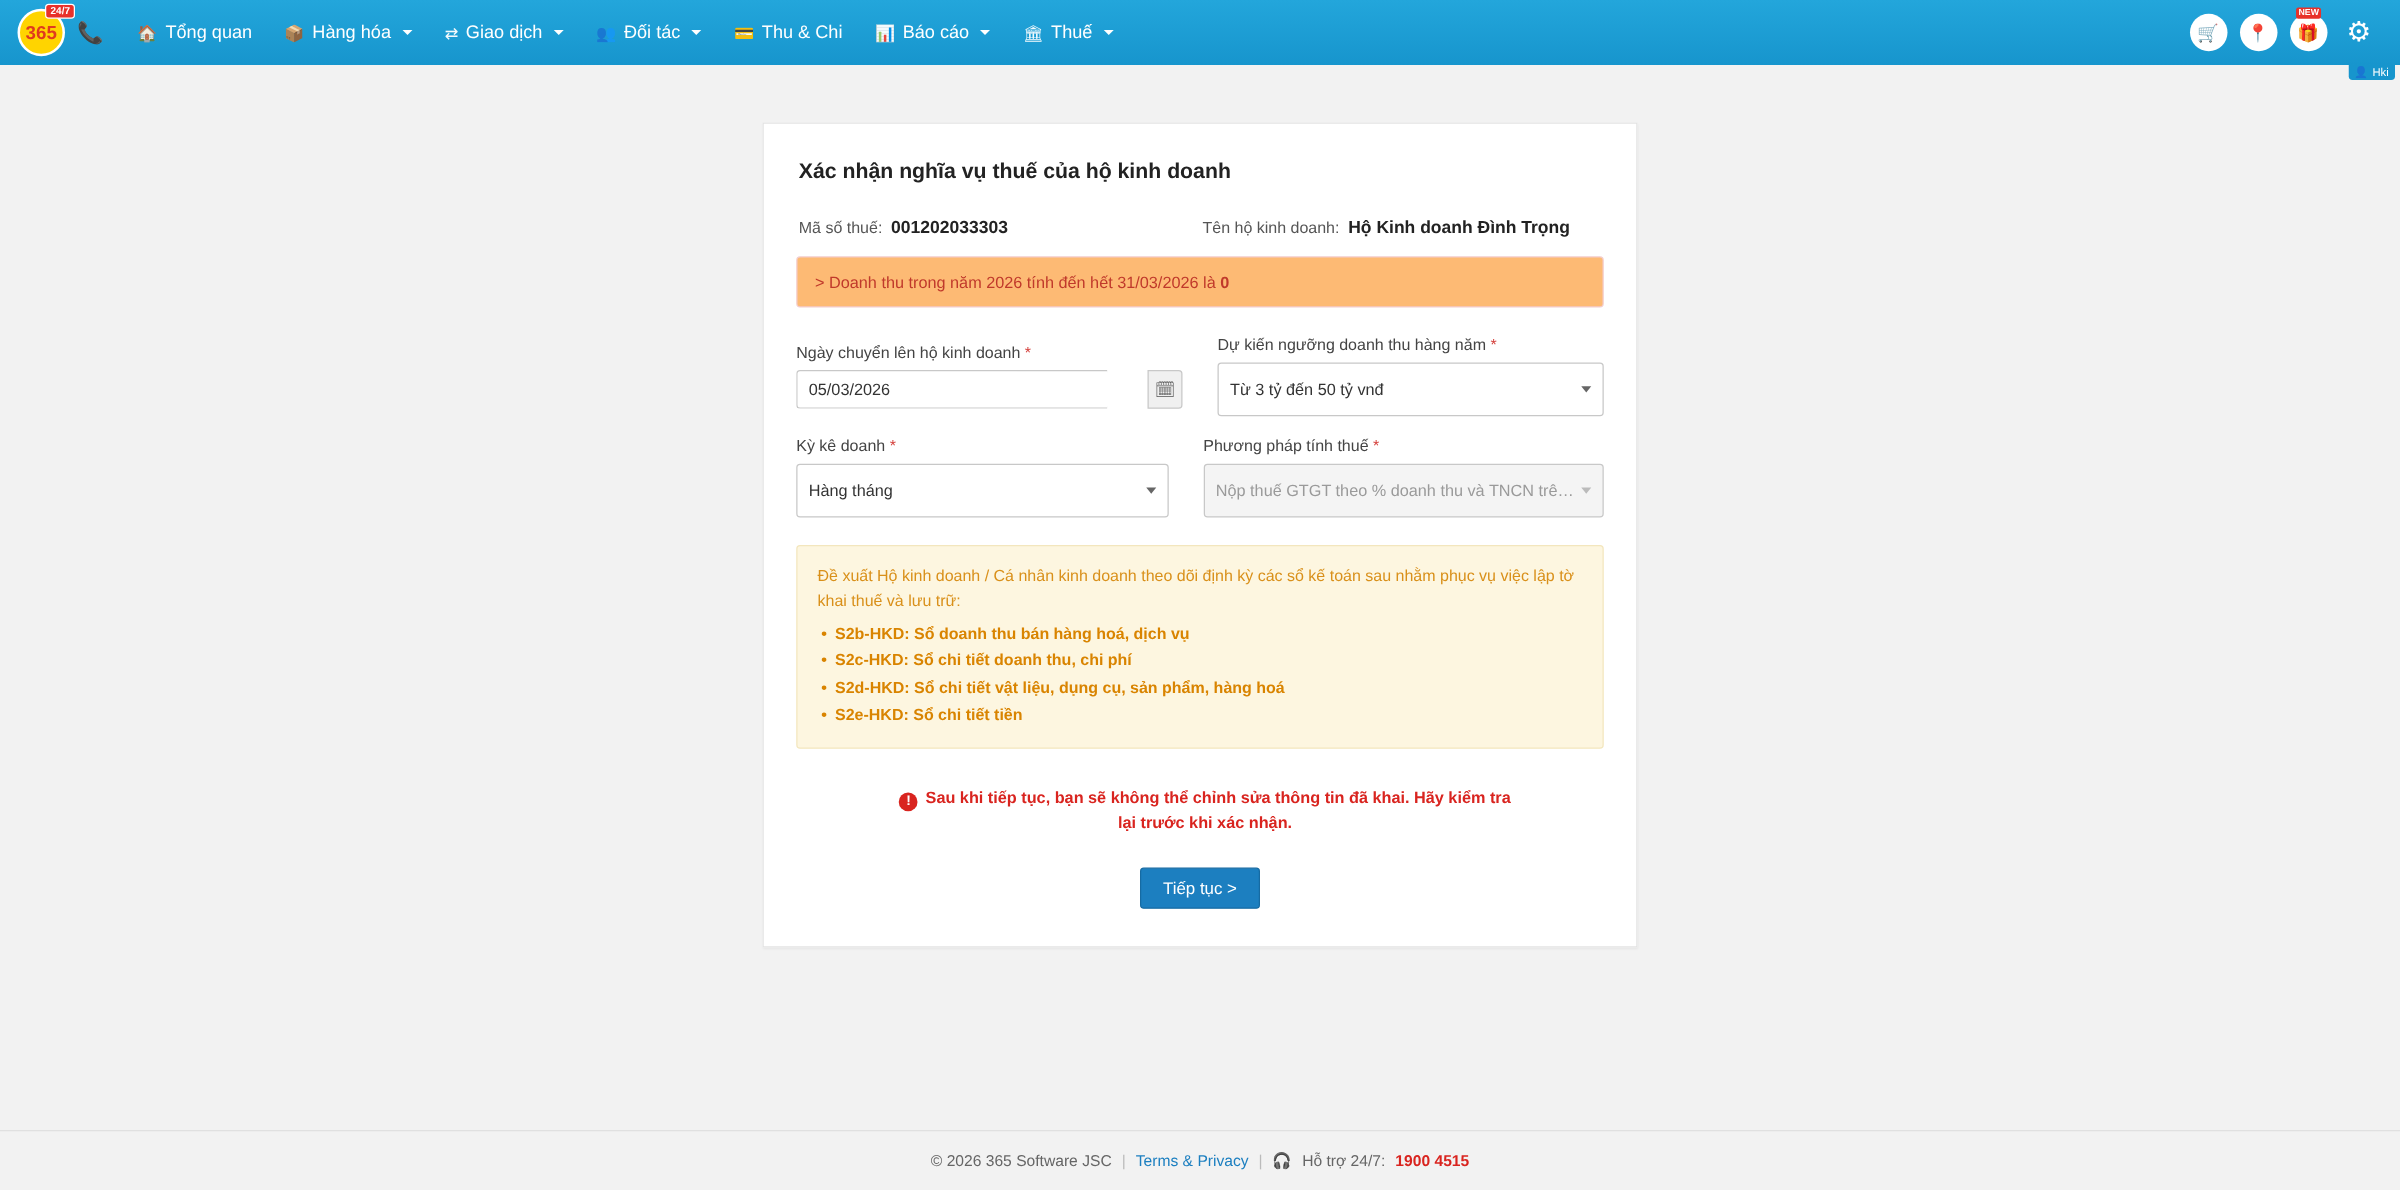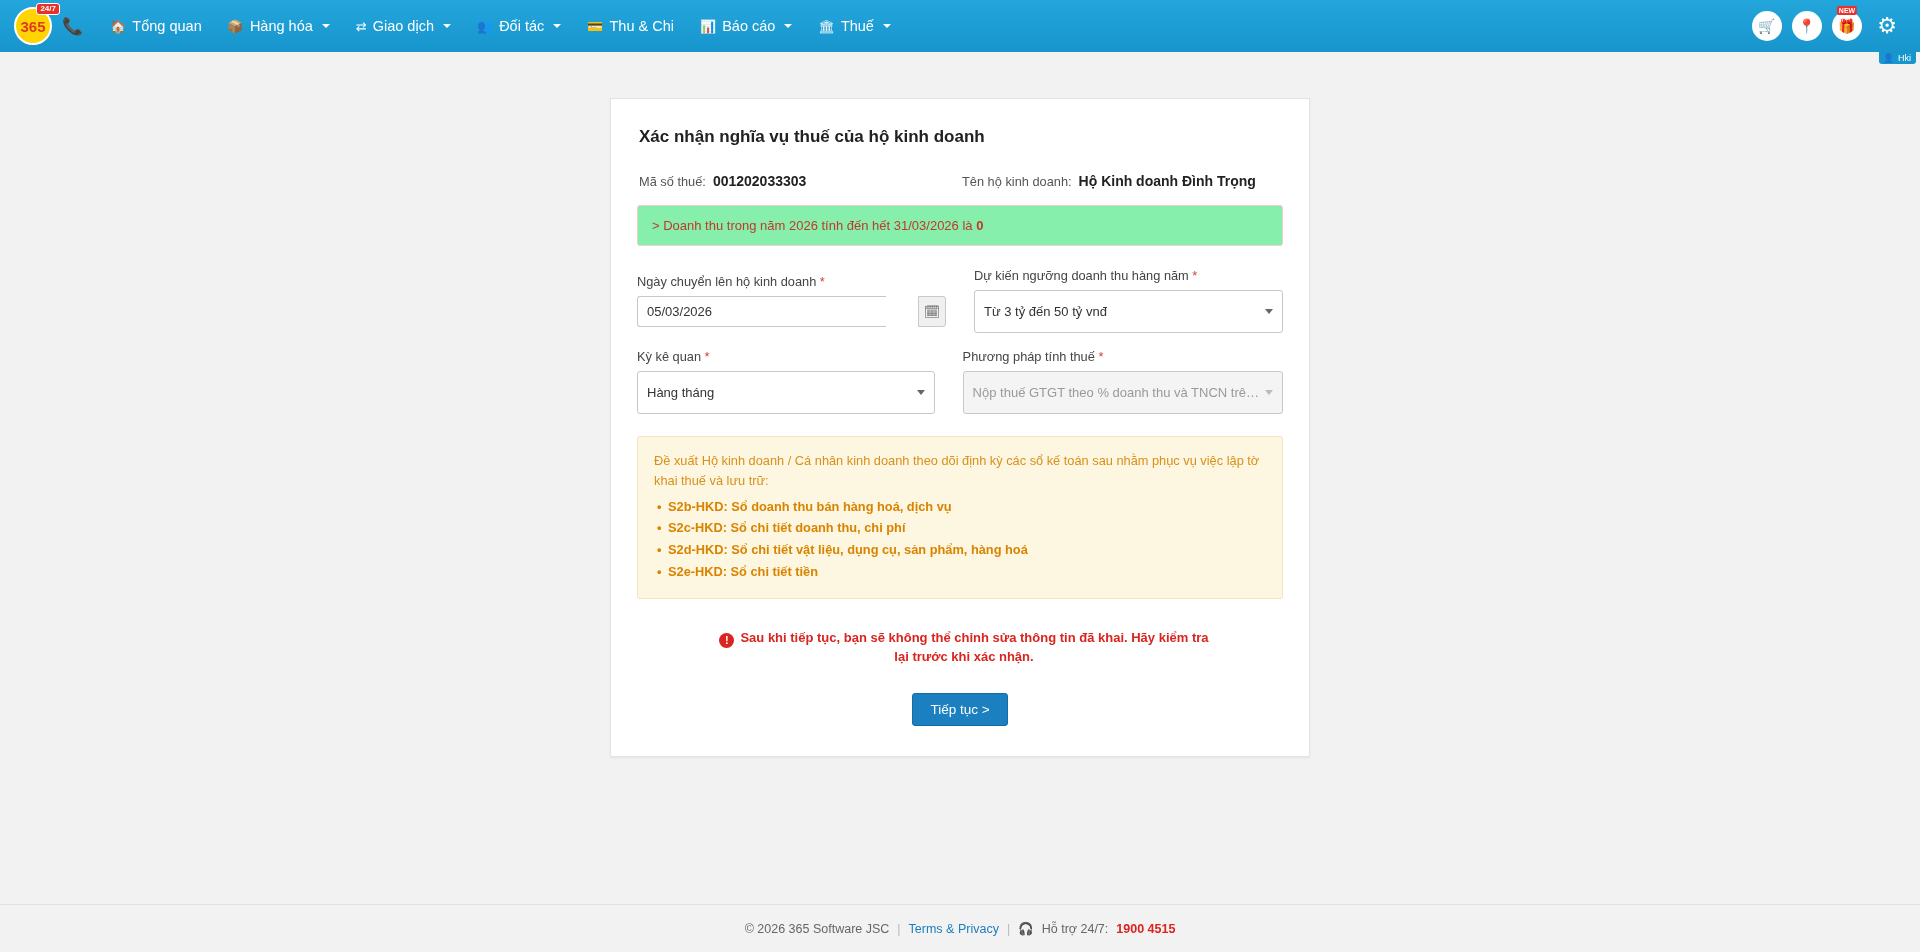--- a/index.html
+++ b/index.html
@@ -140,21 +140,21 @@
 
   .info-row {
     display: flex;
     margin-bottom: 16px;
   }
   .info-col { width: 50%; display: flex; align-items: center; gap: 7px; padding-left: 2px; }
   .info-label { font-size: 12.8px; color: #555; }
   .info-value { font-size: 14px; font-weight: bold; color: #222; }
 
   .alert-revenue {
-    background: #86efac;
+    background: #fdba74;
     border: 1px solid #f3cccc;
     border-radius: 3px;
     color: #c0392b;
     font-size: 13px;
     padding: 12px 14px;
     margin-bottom: 22px;
   }
   .alert-revenue b { font-weight: bold; }
 
   .form-grid {
@@ -417,21 +417,21 @@
         <div class="select-box">
           <span class="sel-text">Từ 3 tỷ đến 50 tỷ vnđ</span>
           <i class="arrow"></i>
         </div>
       </div>
     </div>
 
     <div class="form-grid">
       <div class="form-field">
         <label class="form-label">
-          <span>Kỳ kê quan</span>
+          <span>Kỳ kê doanh</span>
           <span class="req">*</span>
         </label>
         <div class="select-box">
           <span class="sel-text">Hàng tháng</span>
           <i class="arrow"></i>
         </div>
       </div>
 
       <div class="form-field">
         <label class="form-label">

